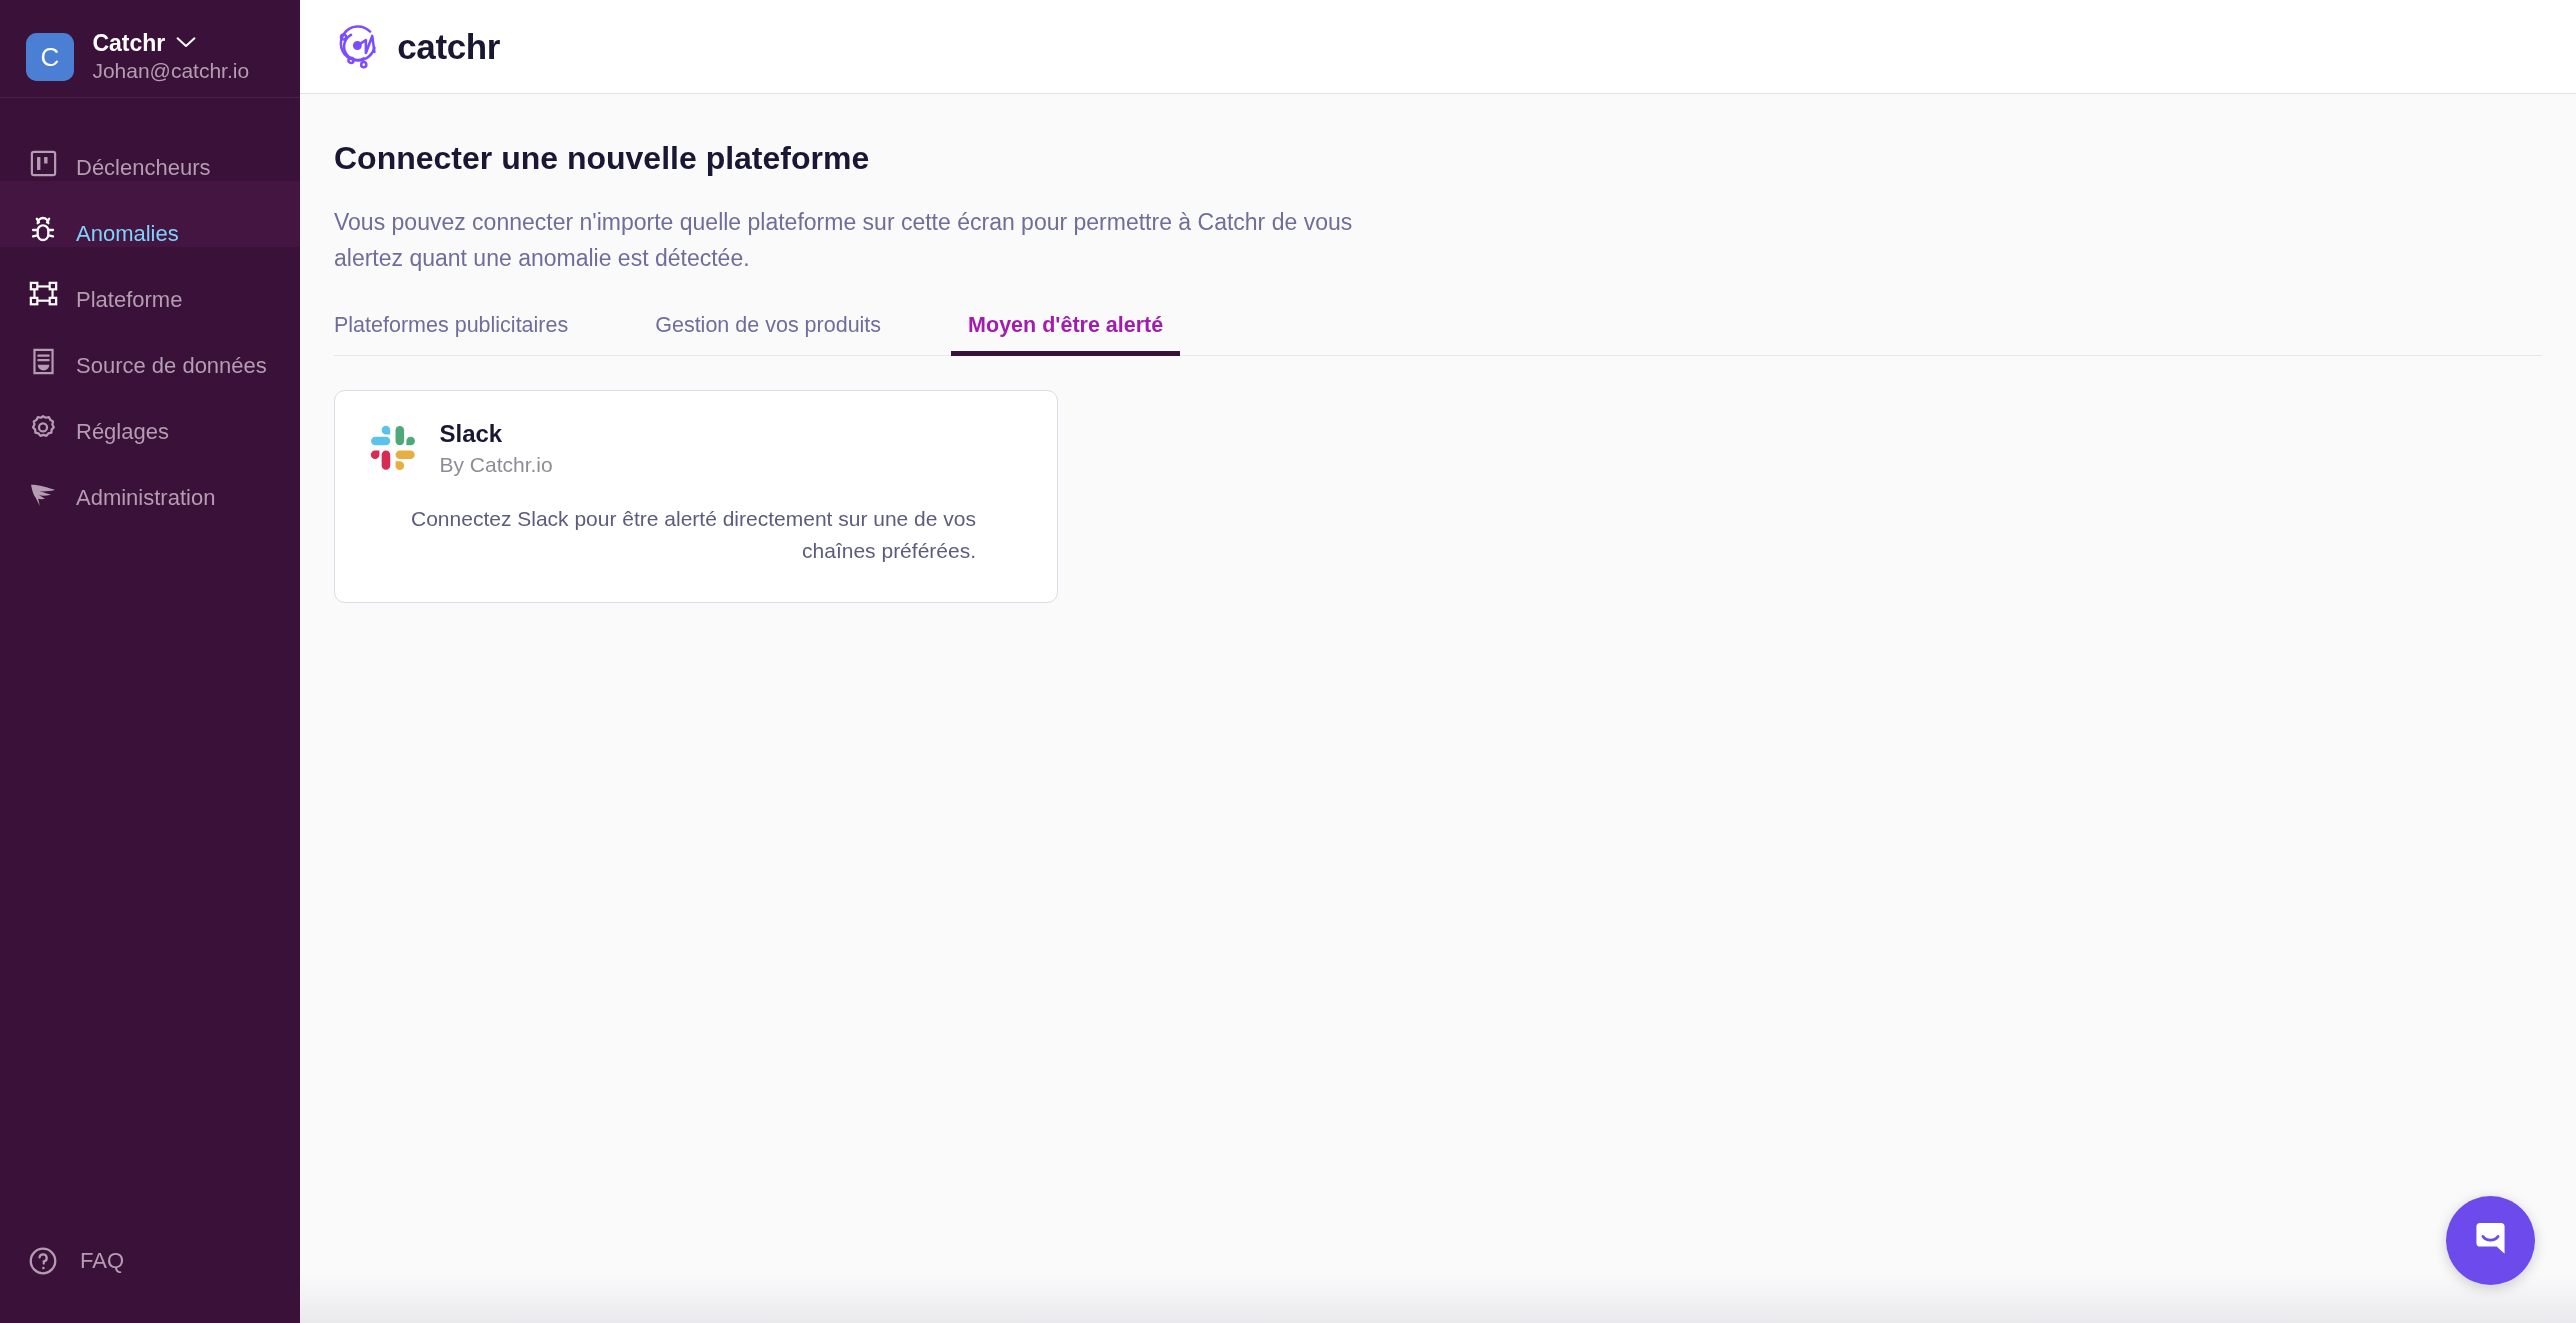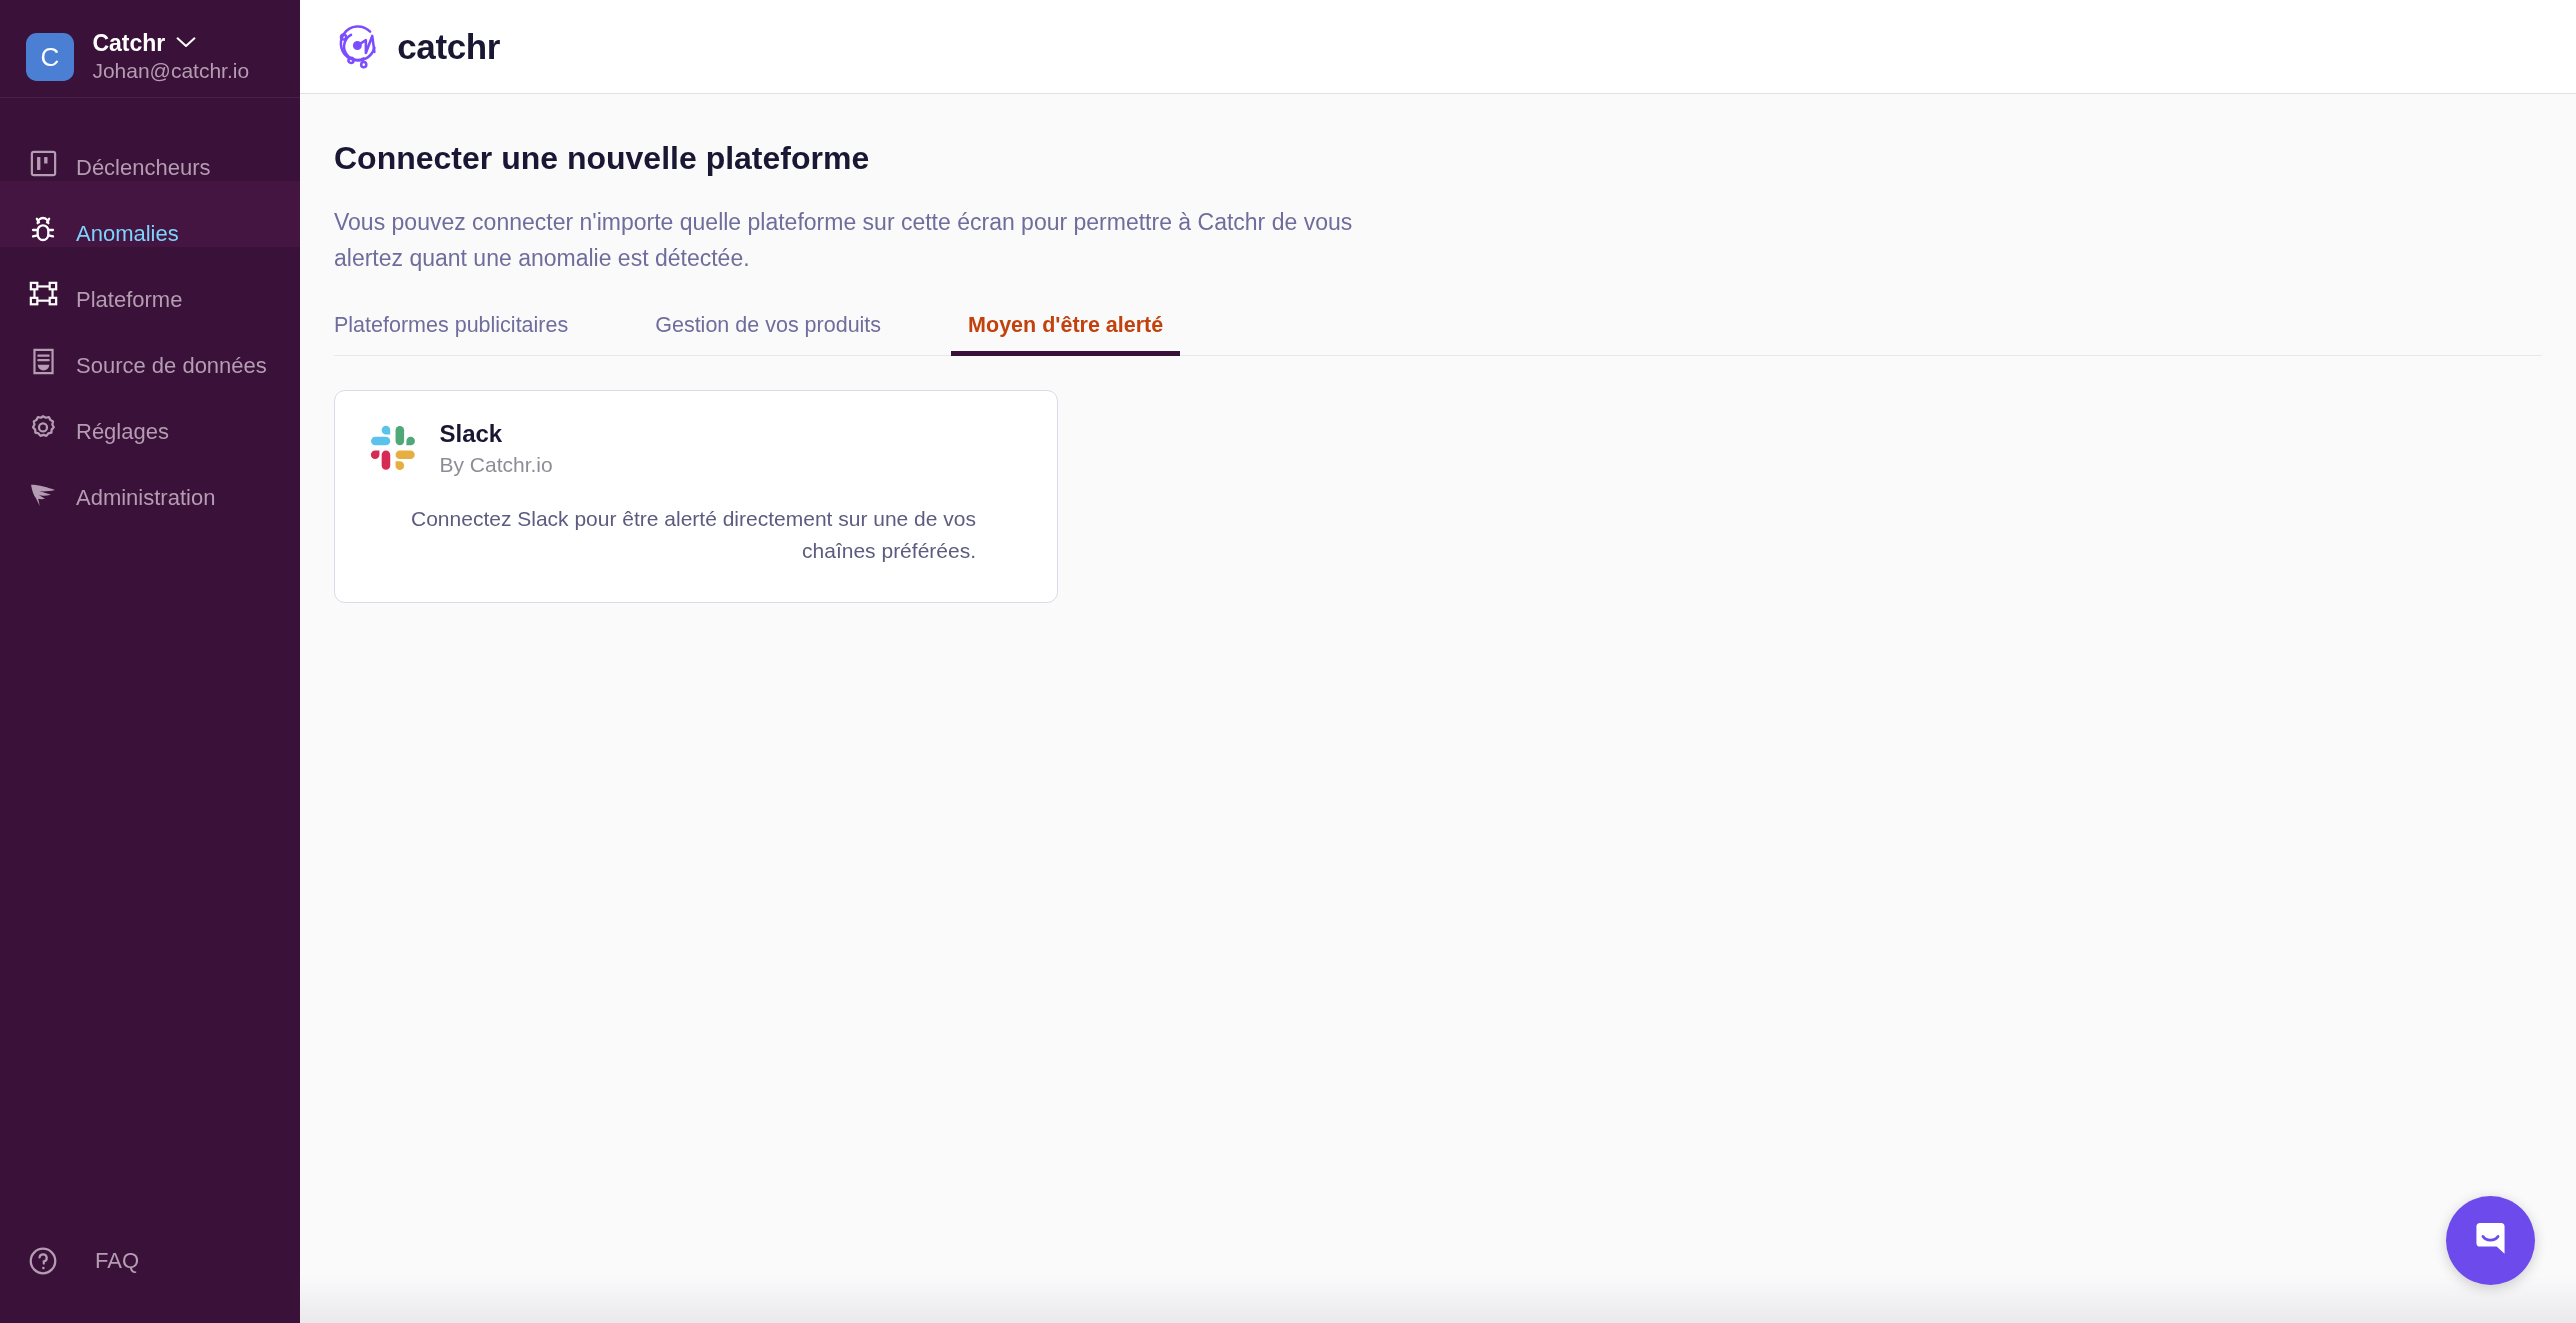--- a/index.html
+++ b/index.html
@@ -90,21 +90,21 @@
     white-space: nowrap;
   }
   .nav-item.active { background: #451542; }
   .nav-item.active .lbl { color: #7dd3fc; }
 
   .nav-spacer { flex: 1 1 auto; }
 
   .faq-item {
     display: flex;
     align-items: center;
-    gap: 35px;
+    gap: 20px;
     height: 66px;
     padding-left: 26px;
     margin-bottom: 29px;
     cursor: pointer;
   }
   .faq-item .ico {
     width: 34px; height: 34px;
     display:flex; align-items:center; justify-content:center;
     flex: 0 0 34px;
   }
@@ -167,21 +167,21 @@
     color: #6f6d9b;
     padding: 0 0 18.4px 0;
     margin-right: 71px;
     cursor: pointer;
     position: relative;
     white-space: nowrap;
     line-height: 1;
   }
   .tab:last-child { margin-right: 0; }
   .tab.active {
-    color: #c2410c;
+    color: #a21caf;
     font-weight: bold;
   }
   .tab.active::after {
     content: "";
     position: absolute;
     left: -17px; right: -17px;
     bottom: -1.5px;
     height: 4.6px;
     background: #3a1138;
   }

